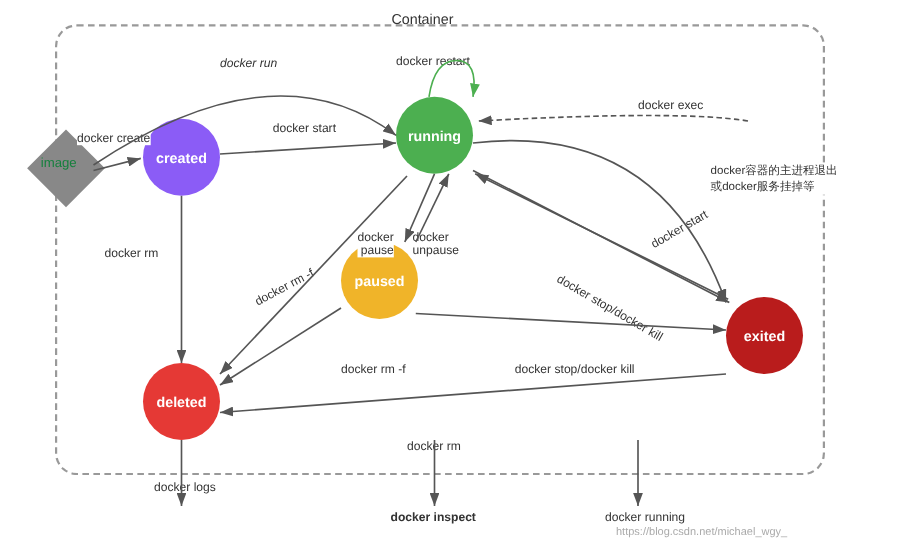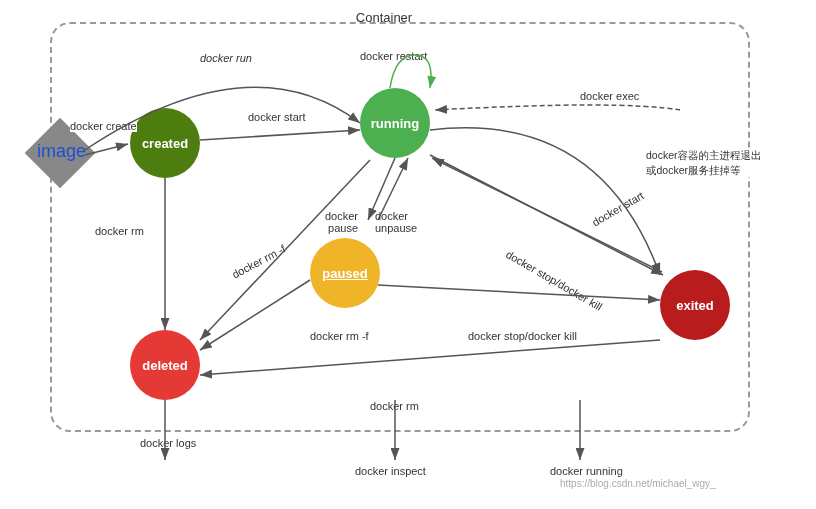--- a/index.html
+++ b/index.html
@@ -55,73 +55,72 @@
       font-weight: normal;
     }
     .edge-label {
       position: absolute;
       font-size: 11px;
       color: #333;
       background: #fff;
       white-space: nowrap;
     }
     #node-created {
-      background: #4d7c0f;
+      background: #8b5cf6;
       top: 108px;
       left: 130px;
     }
     #node-running {
       background: #4caf50;
       top: 88px;
       left: 360px;
     }
     #node-paused {
       background: #f0b429;
-      top: 238px;
+      top: 220px;
       left: 310px;
-      text-decoration: underline;
     }
     #node-deleted {
       background: #e53935;
       top: 330px;
       left: 130px;
     }
     #node-exited {
       background: #b91c1c;
       top: 270px;
       left: 660px;
     }
     #node-image {
       top: 128px;
       left: 35px;
     }
     #label-image {
       top: 141px;
       left: 37px;
-      font-size: 18px;
-      color: #1d4ed8;
+      font-size: 12px;
+      color: #15803d;
     }
     
     #lbl-docker-run { top: 52px; left: 200px; font-style: italic; }
     #lbl-docker-create { top: 120px; left: 70px; }
     #lbl-docker-start { top: 111px; left: 248px; }
     #lbl-docker-restart { top: 50px; left: 360px; }
     #lbl-docker-exec { top: 90px; left: 580px; }
     #lbl-docker-rm1 { top: 225px; left: 95px; }
     #lbl-docker-rmf1 { top: 270px; left: 230px; }
     #lbl-docker-rmf2 { top: 330px; left: 310px; }
     #lbl-docker-rm2 { top: 400px; left: 370px; }
     #lbl-docker-pause { top: 210px; left: 325px; }
     #lbl-docker-unpause { top: 210px; left: 375px; }
     #lbl-docker-stop-kill1 { top: 248px; left: 510px; }
     #lbl-docker-start2 { top: 218px; left: 590px; }
     #lbl-docker-stop-kill2 { top: 330px; left: 468px; }
     #lbl-docker-container-exit { top: 148px; left: 646px; font-size: 10.5px; line-height: 1.4; }
     #lbl-docker-logs { top: 437px; left: 140px; }
-    #lbl-docker-inspect { top: 465px; left: 355px; }
+    #lbl-docker-inspect { top: 465px; left: 355px; font-weight: bold; }
     #lbl-docker-rename { top: 465px; left: 550px; }
     #watermark { top: 478px; left: 560px; font-size: 10px; color: #aaa; }
   </style>
 </head>
 <body>
 
 <div style="position:absolute; top:10px; left:0; width:721px; text-align:center; font-size:13px; color:#333;padding-left:47px;">Container</div>
 
 <div id="dashed-box"></div>
 

